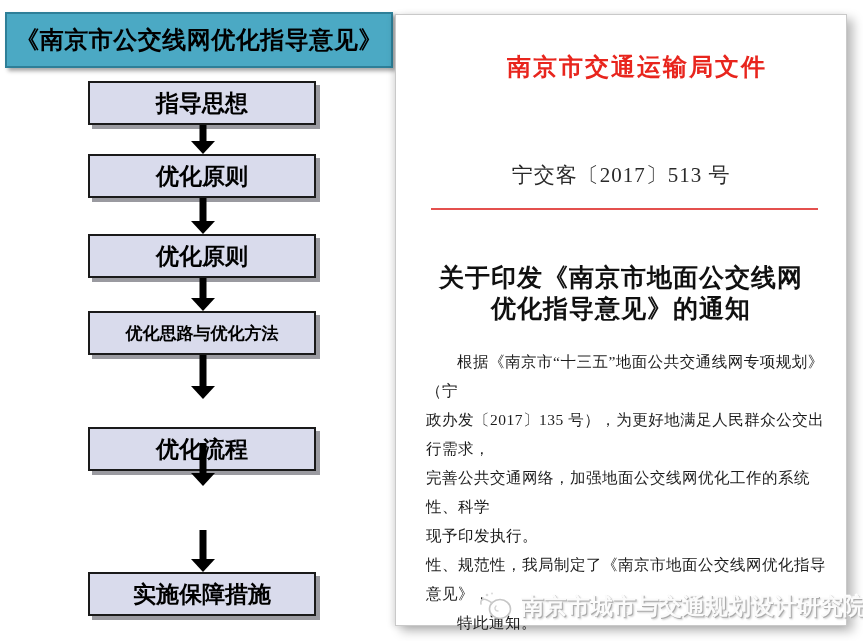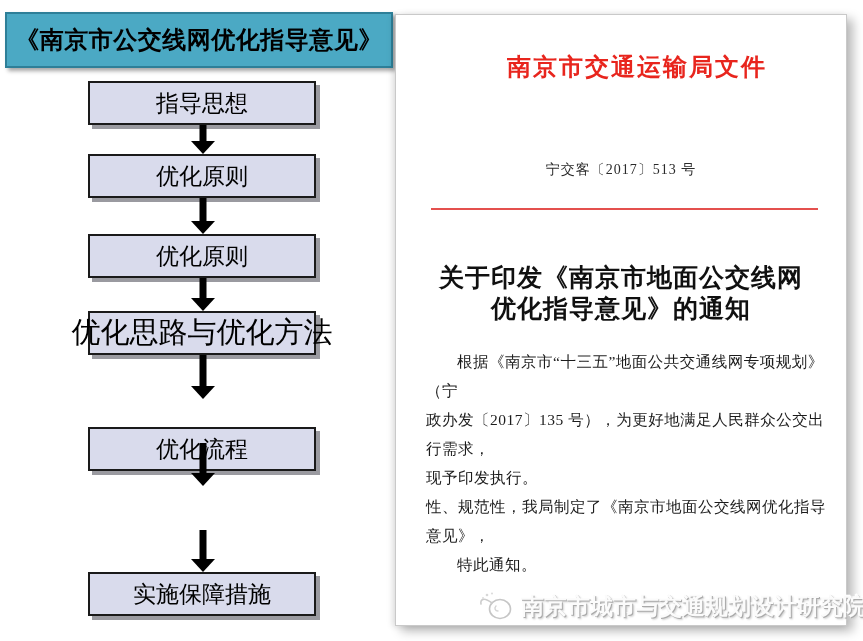--- a/index.html
+++ b/index.html
@@ -15,23 +15,23 @@
     box-sizing:border-box; background:#4BA9C4; border:2px solid #2E7F98;
     box-shadow:3px 3px 4px rgba(0,0,0,.35);
     display:flex; align-items:center; justify-content:center;
     font-size:24px; font-weight:bold; color:#000; letter-spacing:0.5px;
   }
   .flow-box {
     position:absolute; left:88px; width:228px; height:44px;
     box-sizing:border-box; background:#D9DBEC; border:2px solid #1A1A1A;
     box-shadow:4px 4px 0 #9A9AA0;
     display:flex; align-items:center; justify-content:center;
-    font-size:23px; font-weight:normal; color:#000; white-space:nowrap;
+    font-size:23px; font-weight:bold; color:#000; white-space:nowrap;
   }
-  .flow-box.wide { font-size:29px; }
+  .flow-box.wide { font-size:17px; }
   .arrow { position:absolute; left:191px; width:24px; }
   .arrow .shaft {
     position:absolute; left:50%; transform:translateX(-50%);
     top:0; bottom:11px; width:7px; background:#000;
   }
   .arrow .head {
     position:absolute; bottom:0; left:50%; transform:translateX(-50%);
     width:0; height:0;
     border-left:12px solid transparent; border-right:12px solid transparent;
     border-top:13px solid #000;
@@ -45,21 +45,21 @@
     font-family:"Liberation Serif", serif;
   }
   .doc-header {
     position:absolute; top:36px; left:0; width:100%; text-align:center;
     color:#E8251D; font-size:24px; font-weight:bold; letter-spacing:2px;
     white-space:nowrap;
     padding-left:16px;
   }
   .doc-number {
     position:absolute; top:146px; left:0; width:100%; text-align:center;
-    font-size:14px; color:#2a2a2a; letter-spacing:1px;
+    font-size:21px; color:#2a2a2a; letter-spacing:1px;
   }
   .red-line {
     position:absolute; top:193px; left:35px; right:28px; height:2px;
     background:#E4504E;
   }
   .doc-title {
     position:absolute; top:247px; left:0; width:100%; text-align:center;
     font-size:25px; font-weight:bold; line-height:31px; color:#101010;
     letter-spacing:1px;
   }
@@ -144,20 +144,21 @@
     <div class="doc-header">南京市交通运输局文件</div>
     <div class="doc-number">宁交客〔2017〕513 号</div>
     <div class="red-line"></div>
     <div class="doc-title">
       <div>关于印发《南京市地面公交线网</div>
       <div>优化指导意见》的通知</div>
     </div>
     <div class="doc-body">
       <div class="indent">根据《南京市“十三五”地面公共交通线网专项规划》（宁</div>
       <div>政办发〔2017〕135 号），为更好地满足人民群众公交出行需求，</div>
+      <div>完善公共交通网络，加强地面公交线网优化工作的系统性、科学</div>
       <div>现予印发执行。</div>
       <div>性、规范性，我局制定了《南京市地面公交线网优化指导意见》，</div>
       <div class="indent">特此通知。</div>
 
     </div>
   </div>
 
   <div class="footer">
     <svg class="footer-logo" width="38" height="32" viewBox="0 0 38 32" fill="none" xmlns="http://www.w3.org/2000/svg">
       <ellipse cx="22" cy="19" rx="10.5" ry="9.5" fill="#ffffff" stroke="#c6c6c6" stroke-width="1.6"></ellipse>

